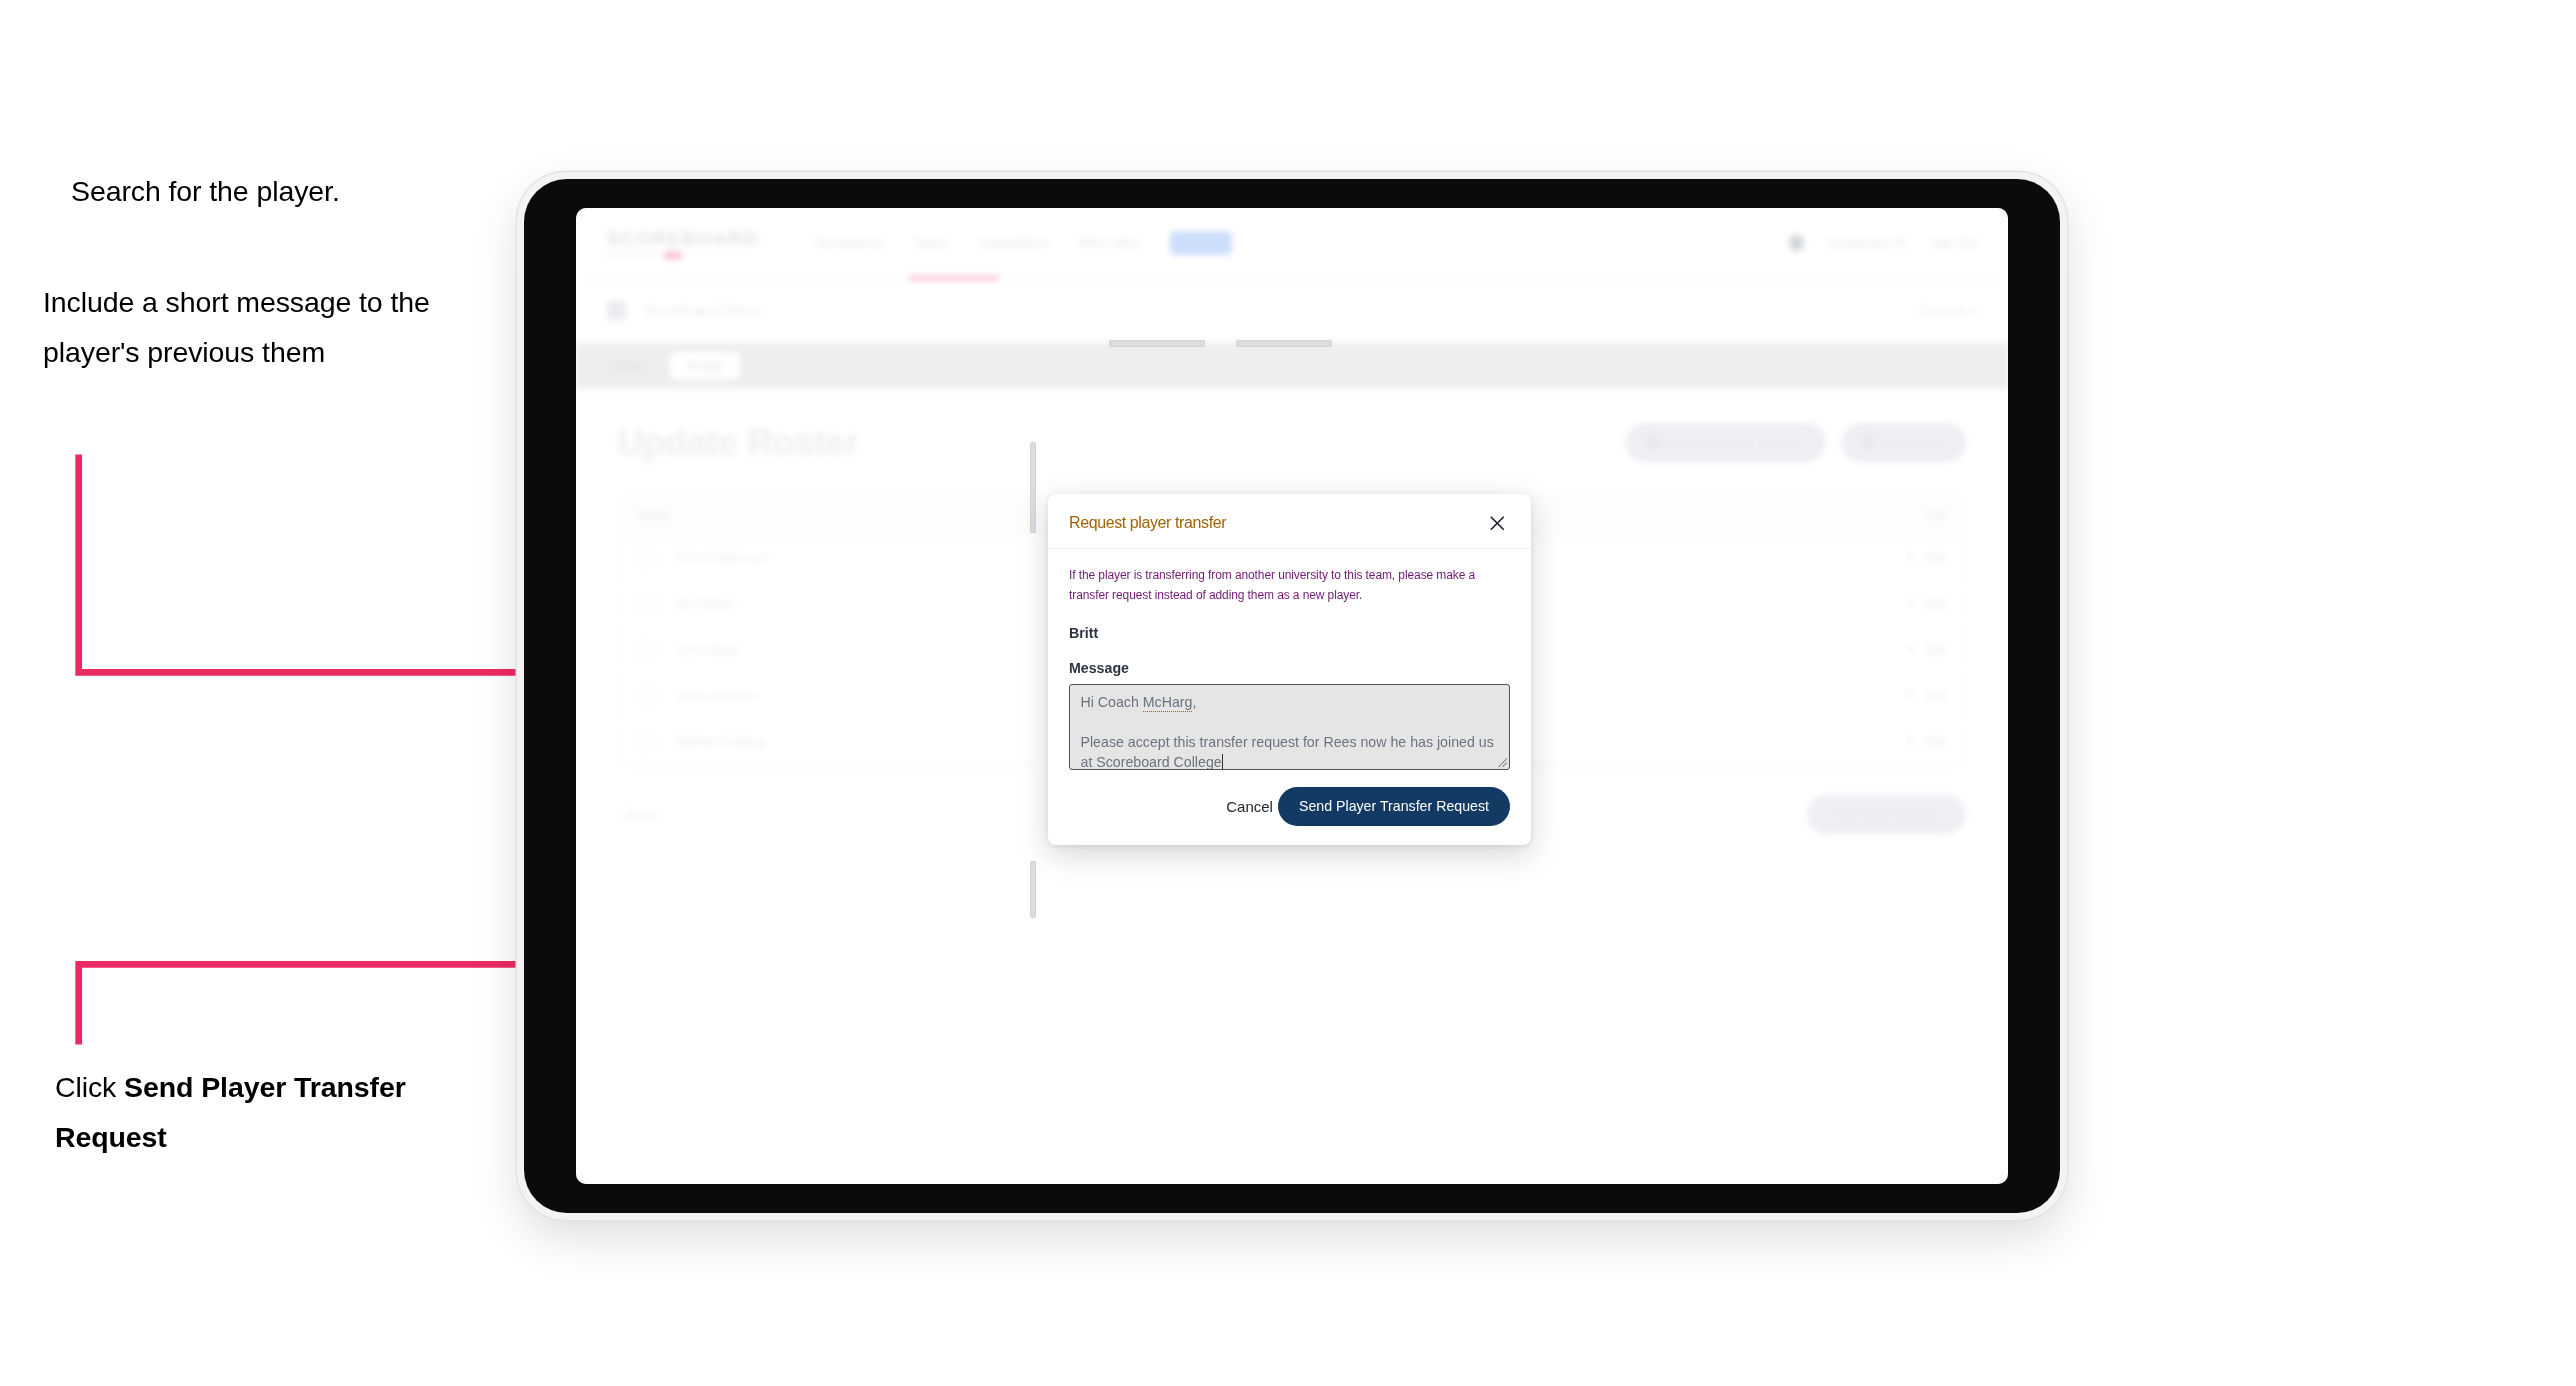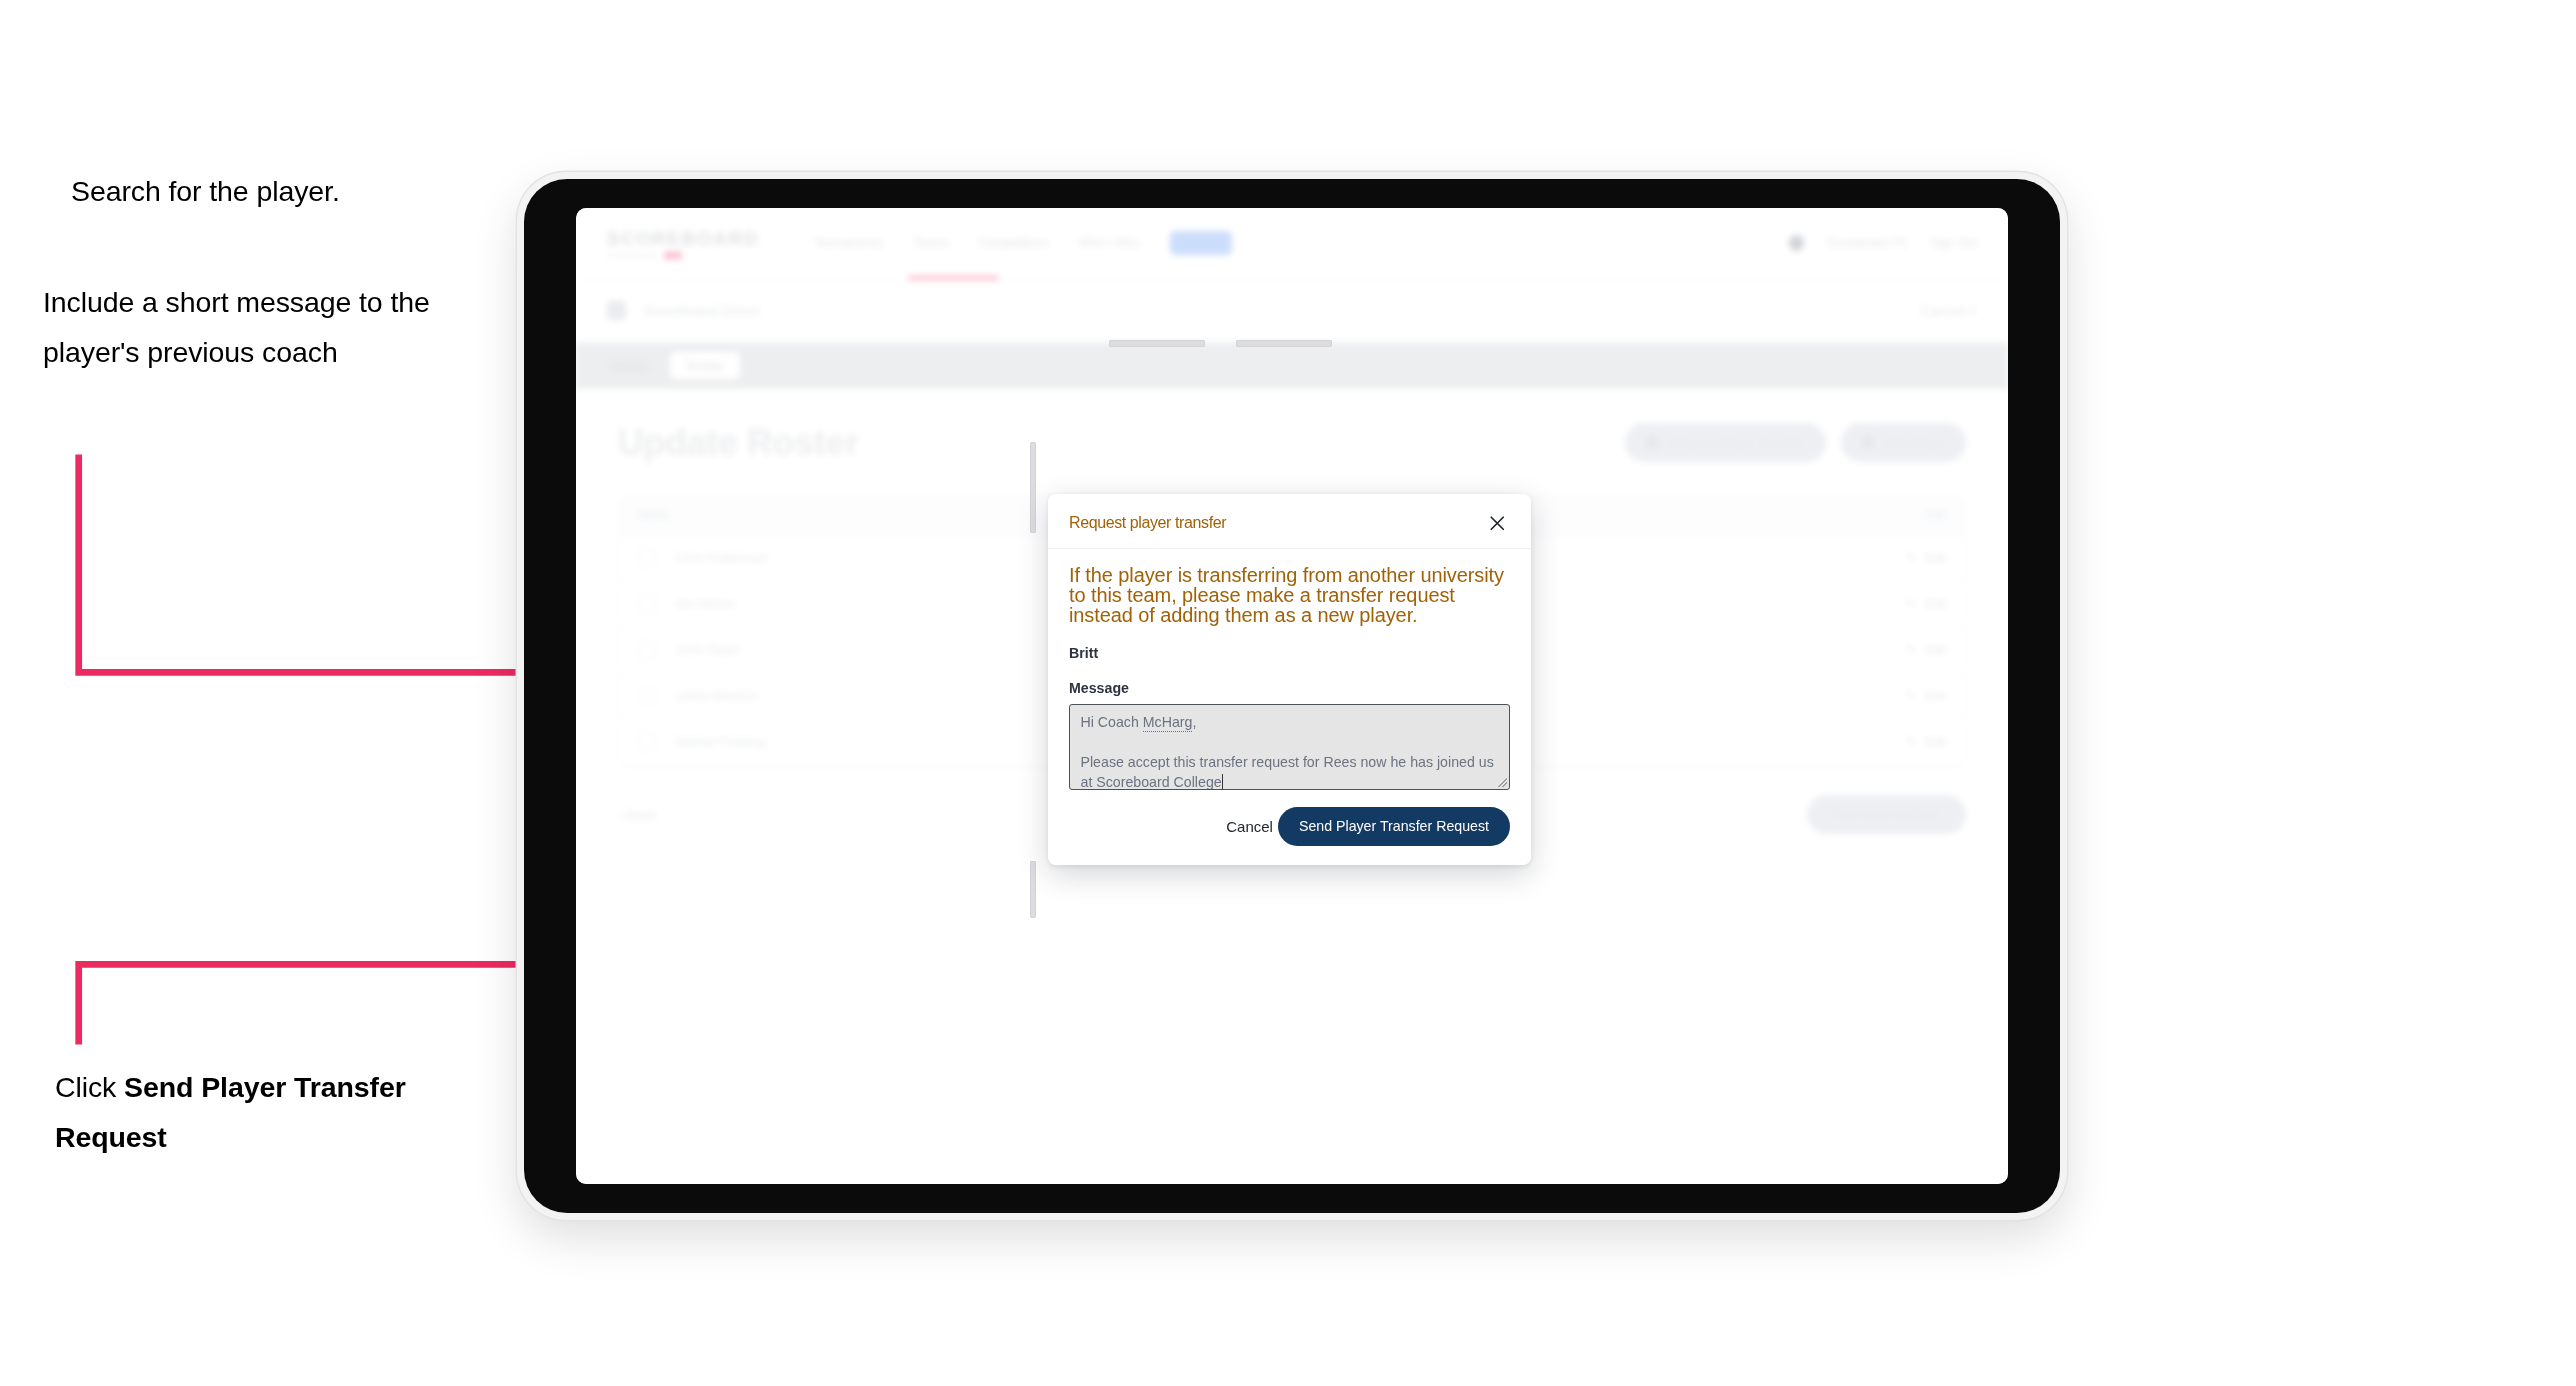--- a/index.html
+++ b/index.html
@@ -138,21 +138,21 @@
   }
   .m-head { display:flex; align-items:flex-start; }
   .m-title { font-size:16px; font-weight:400; color:#a16207; letter-spacing:-0.4px; }
   .m-close {
     margin-left:auto; width:25.5px; height:25.5px; margin-top:-3px;
     display:flex; align-items:center; justify-content:center; cursor:pointer;
   }
   .m-close svg { display:block; }
   .m-rule { height:0.7px; background:#f0f1f3; margin:12px -21px 0 -21px; }
   .m-desc {
-    font-size:20px; line-height:20px; color:#a16207;
+    font-size:12px; line-height:20px; color:#701a75;
     margin-top: 16.5px; letter-spacing:-0.1px;
   }
   .m-label { font-size:14.2px; font-weight:700; color:#2b3440; margin-top:19.5px; }
   .m-input {
     margin-top:8.2px; height:37px; width:100%;
     background:#f2f3f5; border:0.7px solid #e3e5e9; border-radius:5.2px;
     display:flex; align-items:center; padding:0 12.7px;
     font-size:14.2px; color:#676f7a;
   }
   .m-textarea {
@@ -181,21 +181,21 @@
     font-family:"Liberation Sans", sans-serif;
   }
 </style>
 </head>
 <body>
 
 <div id="stage">
 
   <div class="annot" id="annot-1">Search for the player.</div>
 
-  <div class="annot" id="annot-2">Include a short message to the player's previous coach</div>
+  <div class="annot" id="annot-2">Include a short message to the player's previous them</div>
 
   <div class="annot" id="annot-3">
     <span>Click </span><b>Send Player Transfer Request</b>
   </div>
 
   <svg id="arrows" viewBox="0 0 3440 1851" xmlns="http://www.w3.org/2000/svg">
 
     <path d="M 105 607 L 105 898 L 1355 898" fill="none" stroke="#ec2a62" stroke-width="9" stroke-linecap="butt"></path>
     <path d="M 1330 868 L 1374 898 L 1330 928" fill="none" stroke="#ec2a62" stroke-width="9" stroke-linecap="round" stroke-linejoin="round"></path>
 

